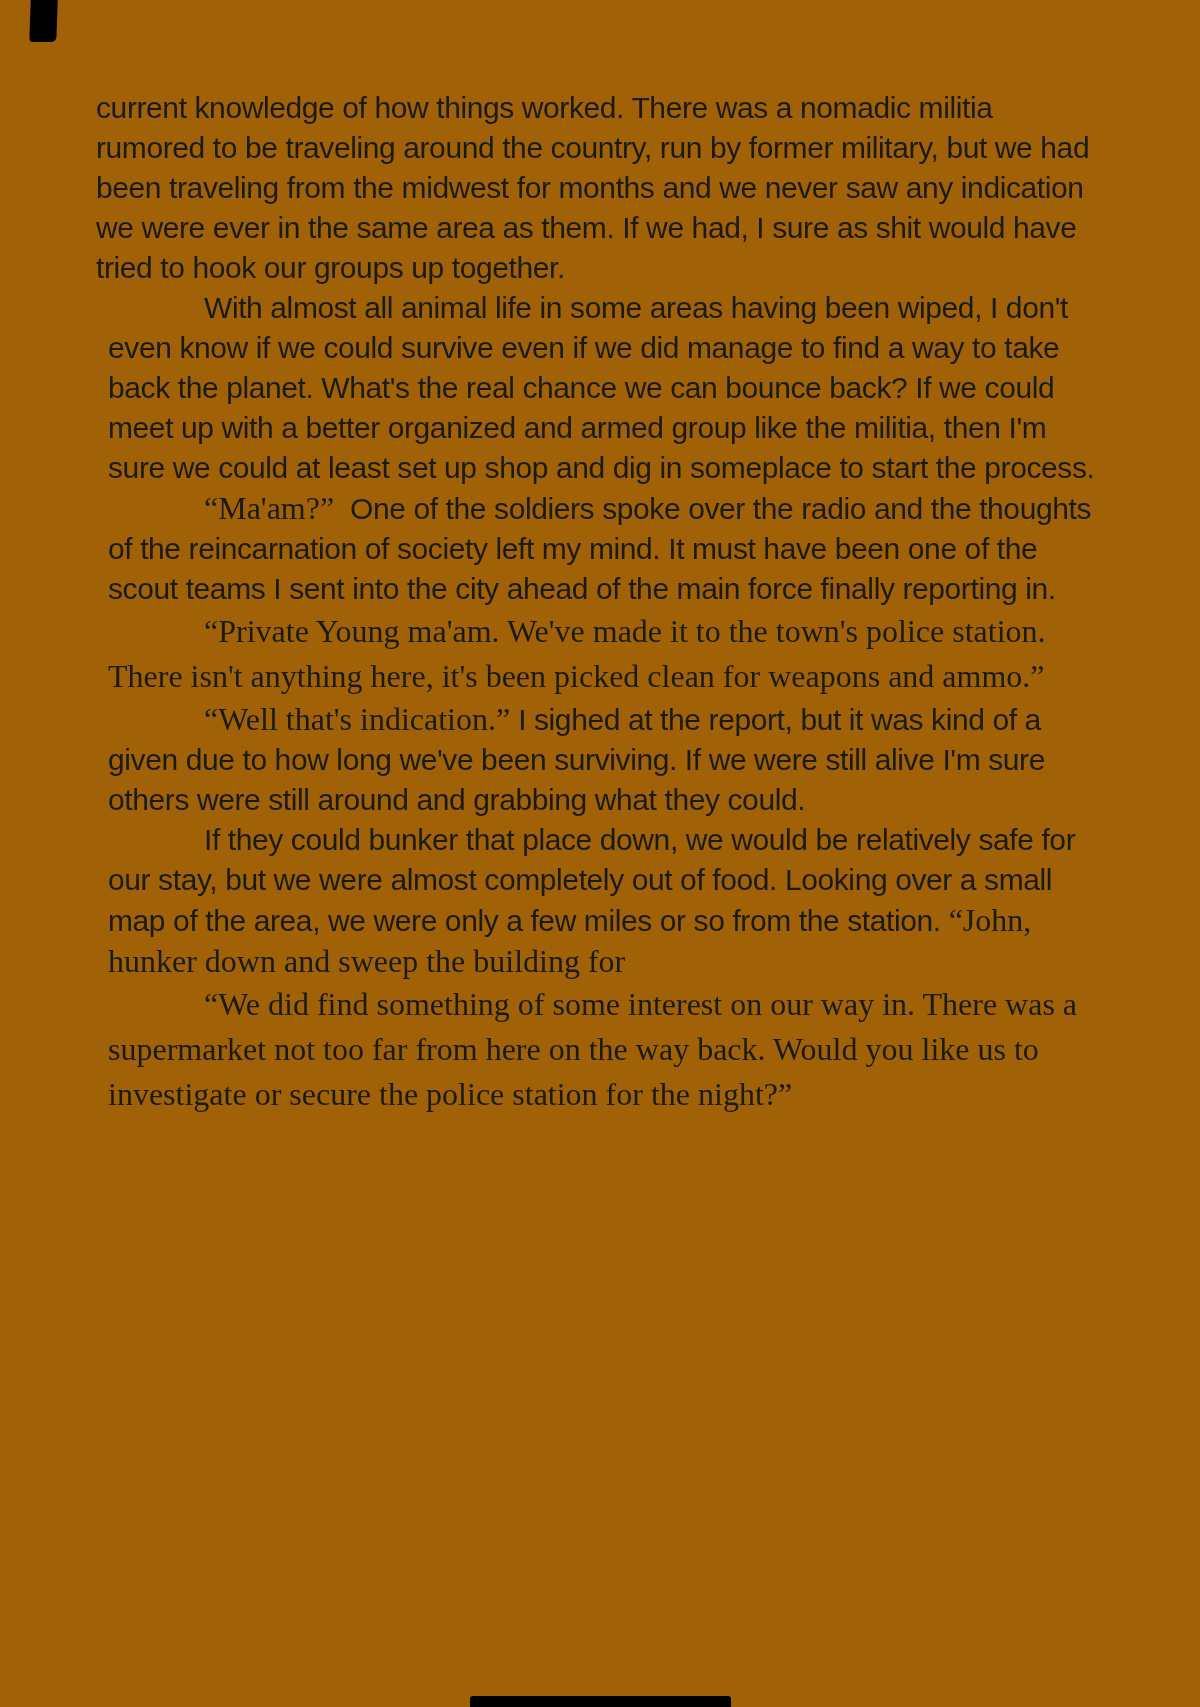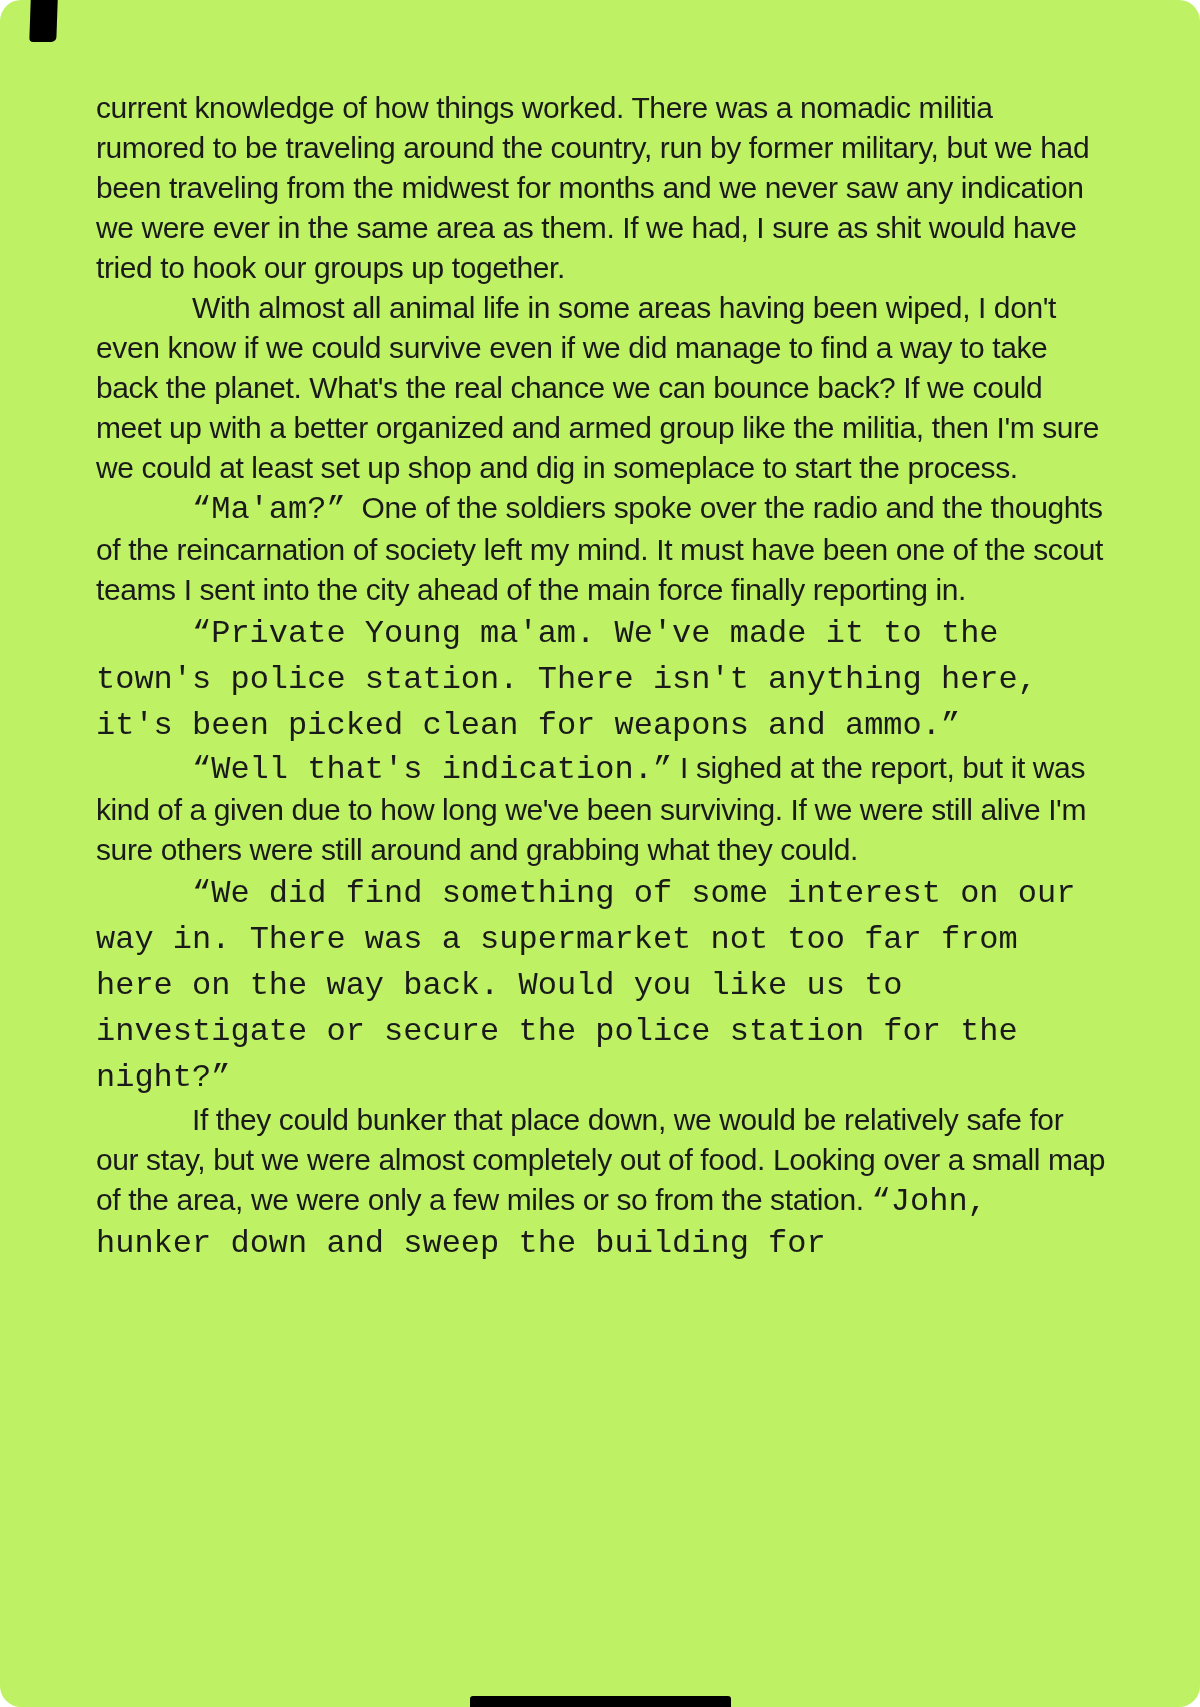--- a/index.html
+++ b/index.html
@@ -4,54 +4,54 @@
 <style>
   html, body {
     margin: 0;
     padding: 0;
     background: #ffffff;
   }
   .page {
     position: relative;
     width: 1200px;
     height: 1707px;
-    background: #bef264;
+    background: #a16207;
     overflow: hidden;
     font-family: "Liberation Sans", sans-serif;
-    border-radius: 21px;
   }
   .text-body {
     position: absolute;
     top: 88px;
     left: 96px;
     width: 1012px;
     color: #1a1a1a;
   }
   p.para {
     margin: 0;
     padding: 0;
     font-size: 30px;
     letter-spacing: -0.4px;
     line-height: 40px;
     white-space: pre-wrap;
     text-align: left;
   }
   p.para.indent {
     text-indent: 96px;
+    margin-left: 12px;
   }
   p.para.mono-para {
     line-height: 44px;
   }
   span.sans {
     font-family: "Liberation Sans", sans-serif;
     font-size: 30px;
     letter-spacing: -0.4px;
   }
   span.mono {
-    font-family: Liberation Mono, monospace;
+    font-family: Liberation Serif, serif;
     font-size: 32px;
     letter-spacing: 0;
     text-align: right;
   }
   .artifact {
     position: absolute;
     background: #000000;
   }
   .artifact-top-left {
     left: 30px;
@@ -73,17 +73,17 @@
 <body>
 
 <div class="page">
   <div class="artifact artifact-top-left"></div>
   <div class="text-body">
       <p class="para"><span class="sans">current knowledge of how things worked. There was a nomadic militia rumored to be traveling around the country, run by former military, but we had been traveling from the midwest for months and we never saw any indication we were ever in the same area as them. If we had, I sure as shit would have tried to hook our groups up together.</span></p>
       <p class="para indent"><span class="sans">With almost all animal life in some areas having been wiped, I don't even know if we could survive even if we did manage to find a way to take back the planet. What's the real chance we can bounce back? If we could meet up with a better organized and armed group like the militia, then I'm sure we could at least set up shop and dig in someplace to start the process.</span></p>
       <p class="para indent"><span class="mono">“Ma'am?”</span><span class="sans">  One of the soldiers spoke over the radio and the thoughts of the reincarnation of society left my mind. It must have been one of the scout teams I sent into the city ahead of the main force finally reporting in.</span></p>
       <p class="para indent mono-para"><span class="mono">“Private Young ma'am. We've made it to the town's police station. There isn't anything here, it's been picked clean for weapons and ammo.”</span></p>
       <p class="para indent"><span class="mono">“Well that's indication.”</span><span class="sans"> I sighed at the report, but it was kind of a given due to how long we've been surviving. If we were still alive I'm sure others were still around and grabbing what they could.</span></p>
+      <p class="para indent"><span class="sans">If they could bunker that place down, we would be relatively safe for our stay, but we were almost completely out of food. Looking over a small map of the area, we were only a few miles or so from the station. </span><span class="mono">“John, hunker down and sweep the building for</span></p>
       <p class="para indent mono-para"><span class="mono">“We did find something of some interest on our way in. There was a supermarket not too far from here on the way back. Would you like us to investigate or secure the police station for the night?”</span></p>
-      <p class="para indent"><span class="sans">If they could bunker that place down, we would be relatively safe for our stay, but we were almost completely out of food. Looking over a small map of the area, we were only a few miles or so from the station. </span><span class="mono">“John, hunker down and sweep the building for</span></p>
     </div>
   <div class="artifact artifact-bottom"></div>
 </div>
 
 </body></html>

